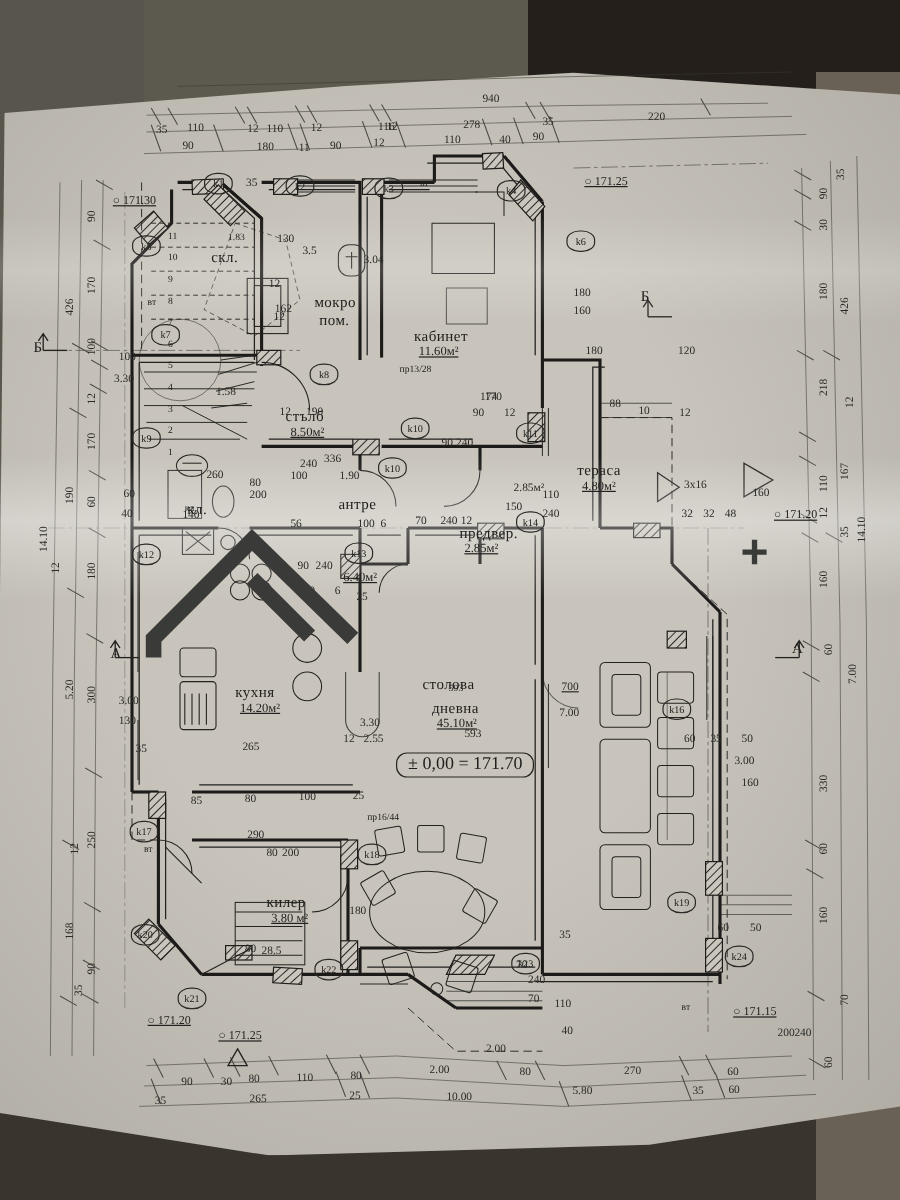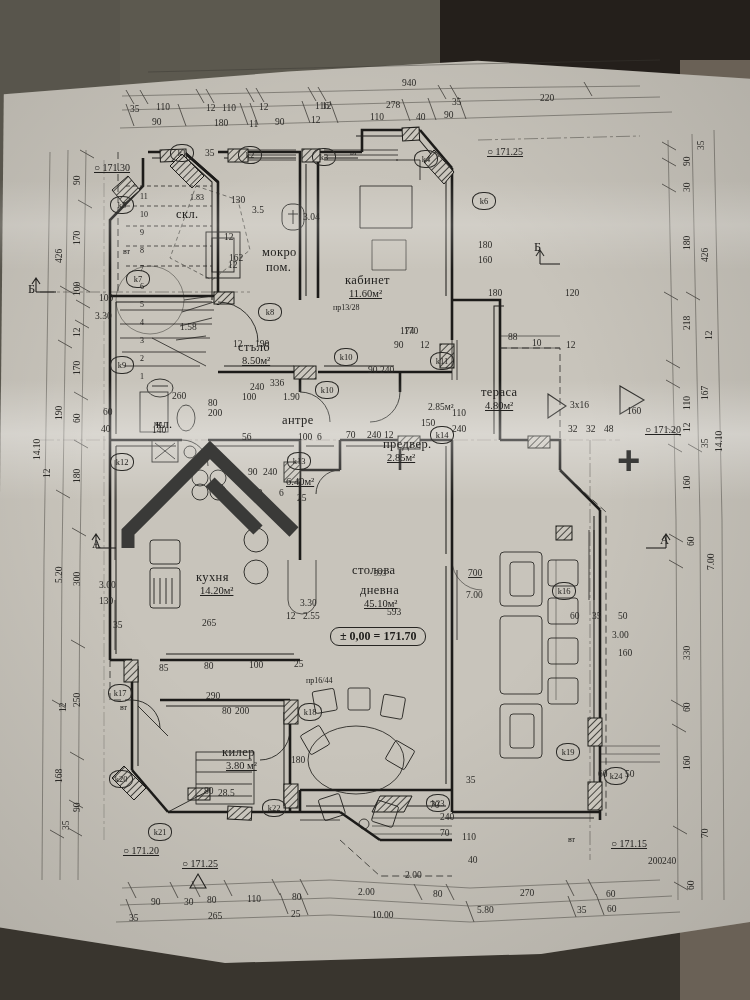--- a/index.html
+++ b/index.html
@@ -45,22 +45,22 @@
   .room{font-size:12.5px;letter-spacing:.4px;}
   .area{font-size:10.5px;}
   .dim{font-size:9.5px;color:#2b2a27;}
   .tiny{font-size:8px;}
   .elev{font-size:10px;text-decoration:underline;}
   .kmark{position:absolute;width:22px;height:16px;border:1.1px solid #2a2926;border-radius:11px/8px;
     font-size:8.5px;color:#23221f;display:flex;align-items:center;justify-content:center;background:transparent;
     font-family:"Liberation Serif",serif;}
   .legend{position:absolute;border:1.4px solid #23221f;padding:2px 5px 3px 5px;font-family:"Liberation Serif",serif;
     color:#1e1d1b;font-size:12.5px;line-height:1.15;}
-  .elevbox{position:absolute;border:1.2px solid #262522;border-radius:9px;padding:1px 9px;font-size:12px;
-    font-family:"Liberation Serif",serif;color:#1f1e1c;font-weight:bold;}
+  .elevbox{position:absolute;border:1.2px solid #262522;border-radius:9px;padding:1px 9px;font-size:15px;
+    font-family:"Liberation Serif",serif;color:#1f1e1c;}
 </style>
 </head>
 <body>
 
 <div id="stage">
 
   <div class="bg-dark"></div>
   <div class="bg-top"></div>
   <div class="bg-topright"></div>
   <div class="bg-left"></div>
@@ -475,21 +475,21 @@
       <div class="kmark" style="left: 287px; top: 452px;">k13</div>
       <div class="kmark" style="left: 430px; top: 426px;">k14</div>
       <div class="kmark" style="left: 552px; top: 542px; margin-top: 40px;">k16</div>
       <div class="kmark" style="left: 108px; top: 684px;">k17</div>
       <div class="kmark" style="left: 298px; top: 703px;">k18</div>
       <div class="kmark" style="left: 556px; top: 743px;">k19</div>
       <div class="kmark" style="left: 109px; top: 770px;">k20</div>
       <div class="kmark" style="left: 148px; top: 823px;">k21</div>
       <div class="kmark" style="left: 262px; top: 799px;">k22</div>
       <div class="kmark" style="left: 426px; top: 794px;">k23</div>
-      <div class="kmark" style="left: 604px; top: 767px;">k24</div>
+      <div class="kmark" style="left: 604px; top: 788px;">k24</div>
       <div class="lbl dim" style="left: 402px; top: 78px; text-decoration: none;">940</div>
       <div class="lbl dim" style="left: 540px; top: 93px; text-decoration: none;">220</div>
       <div class="lbl dim" style="left: 130px; top: 104px;">35</div>
       <div class="lbl dim" style="left: 156px; top: 102px;">110</div>
       <div class="lbl dim" style="left: 206px; top: 103px;">12</div>
       <div class="lbl dim" style="left: 222px; top: 103px;">110</div>
       <div class="lbl dim" style="left: 259px; top: 102px;">12</div>
       <div class="lbl dim" style="left: 283px; top: 101px; margin-left: 32px;">116</div>
       <div class="lbl dim" style="left: 322px; top: 101px;">12</div>
       <div class="lbl dim" style="left: 386px; top: 100px;">278</div>

